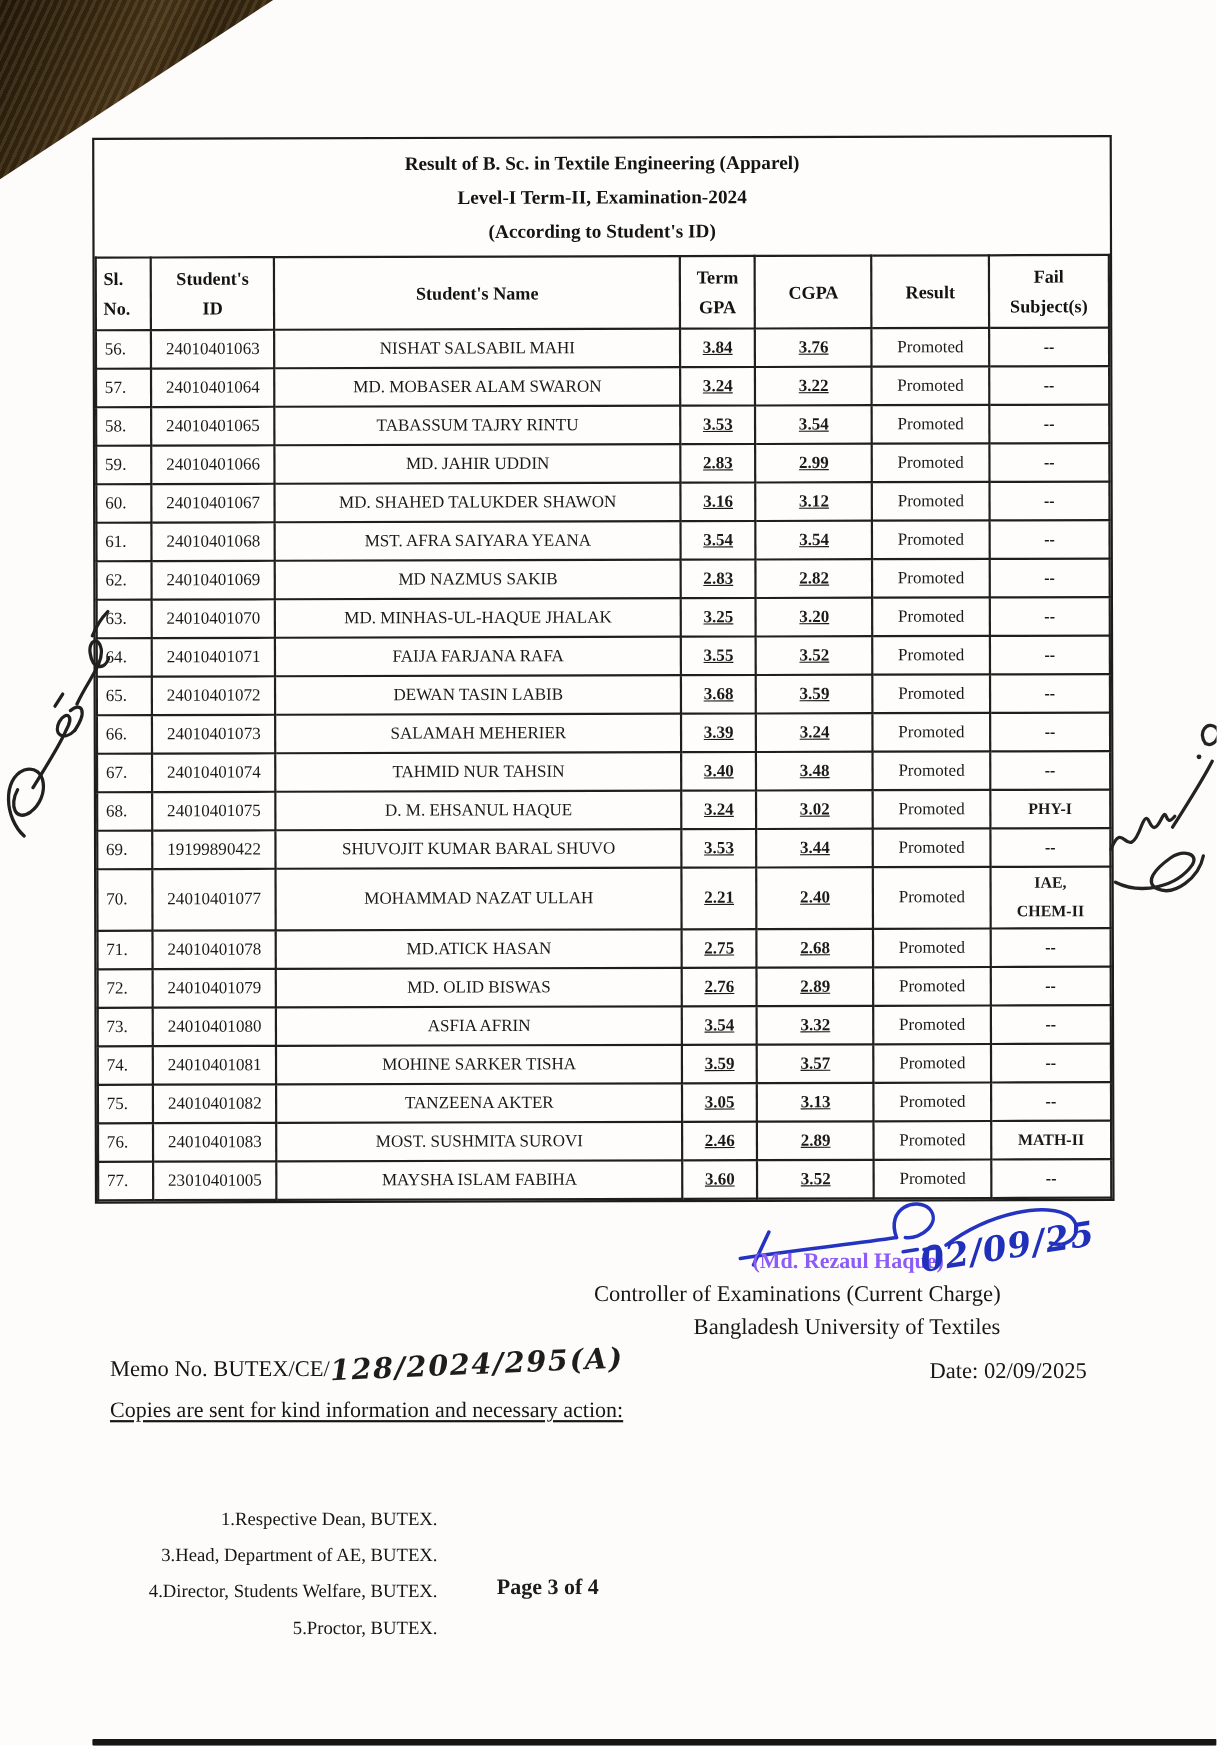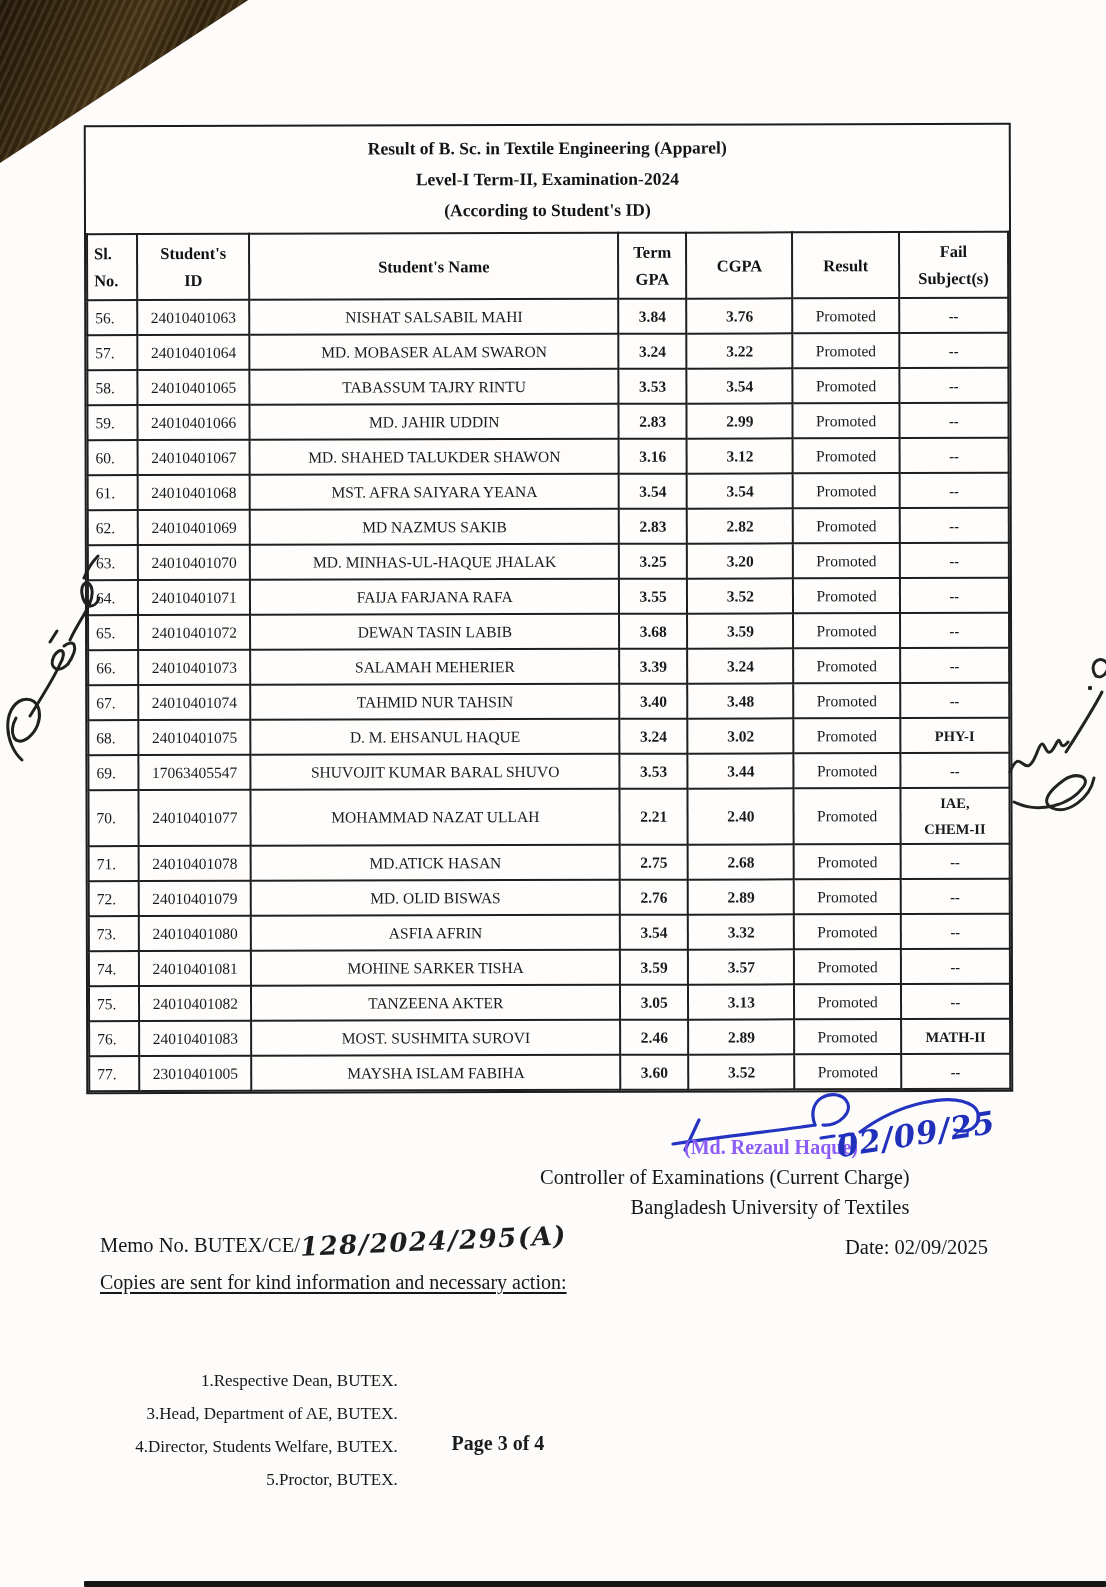--- a/index.html
+++ b/index.html
@@ -18,21 +18,21 @@
   
   .sheet{position:absolute;left:85px;top:124px;width:923px;border:2.5px solid #1c1c1c;background:#fefdfc;transform:rotate(-.15deg);}
   .titles{padding:7px 0 6px 0;text-align:center;}
   .title-line{font-weight:bold;font-size:17.5px;line-height:31px;color:#141414;}
   table{border-collapse:collapse;table-layout:fixed;width:100%;}
   th,td{border:2px solid #1f1f1f;overflow:hidden;}
   th{font-size:16.5px;font-weight:bold;text-align:center;white-space:pre-line;height:62px;line-height:27px;color:#131313;}
   th.c0{text-align:left;padding-left:6px;}
   td{height:31px;font-size:15.5px;text-align:center;padding:1px 2px;color:#1a1a1a;}
   td.c0{text-align:left;padding-left:7px;}
-  td.c3,td.c4{font-weight:bold;}
+  td.c3,td.c4{font-weight:bold;text-decoration:underline;}
   td.c6{font-weight:bold;font-size:14.5px;white-space:pre-line;line-height:26px;}
   col.w0{width:50px}col.w1{width:112px}col.w2{width:368px}col.w3{width:68px}col.w4{width:106px}col.w5{width:106px}col.w6{width:109px}
 
   
   .sig-svg{position:absolute;left:655px;top:1086px;}
   .hand-date{position:absolute;left:836px;top:1116px;font-family:"DejaVu Serif",serif;font-style:italic;font-weight:bold;
     font-size:31px;color:#2030ba;transform:rotate(-9deg);letter-spacing:1px;z-index:5;}
   .sig-name{position:absolute;left:601px;top:1136px;width:340px;text-align:center;font-size:20px;font-weight:bold;color:#8b5cf6;}
   .sig-title{position:absolute;left:540px;top:1166px;width:460px;text-align:left;font-size:20.5px;color:#161616;}
   .sig-org{position:absolute;left:540px;top:1196px;width:460px;text-align:center;font-size:20.5px;color:#161616;}
@@ -205,21 +205,21 @@
           <td class="c0">68.</td>
           <td class="c1">24010401075</td>
           <td class="c2">D. M. EHSANUL HAQUE</td>
           <td class="c3">3.24</td>
           <td class="c4">3.02</td>
           <td class="c5">Promoted</td>
           <td class="c6">PHY-I</td>
         </tr>
         <tr>
           <td class="c0">69.</td>
-          <td class="c1">17063405547</td>
+          <td class="c1">19199890422</td>
           <td class="c2">SHUVOJIT KUMAR BARAL SHUVO</td>
           <td class="c3">3.53</td>
           <td class="c4">3.44</td>
           <td class="c5">Promoted</td>
           <td class="c6">--</td>
         </tr>
         <tr>
           <td class="c0">70.</td>
           <td class="c1">24010401077</td>
           <td class="c2">MOHAMMAD NAZAT ULLAH</td>

